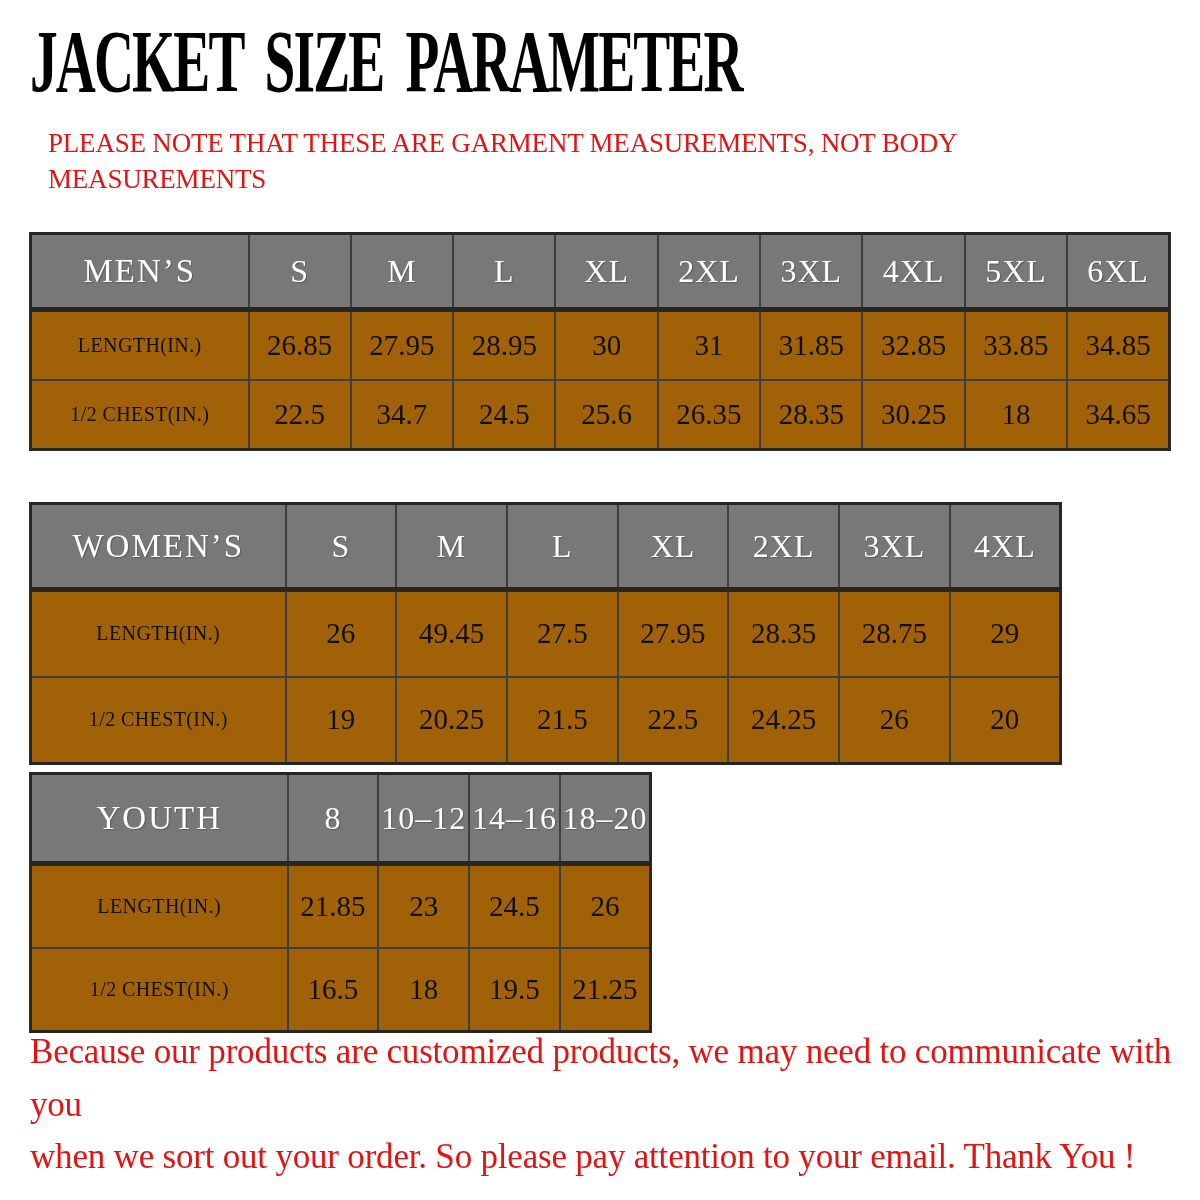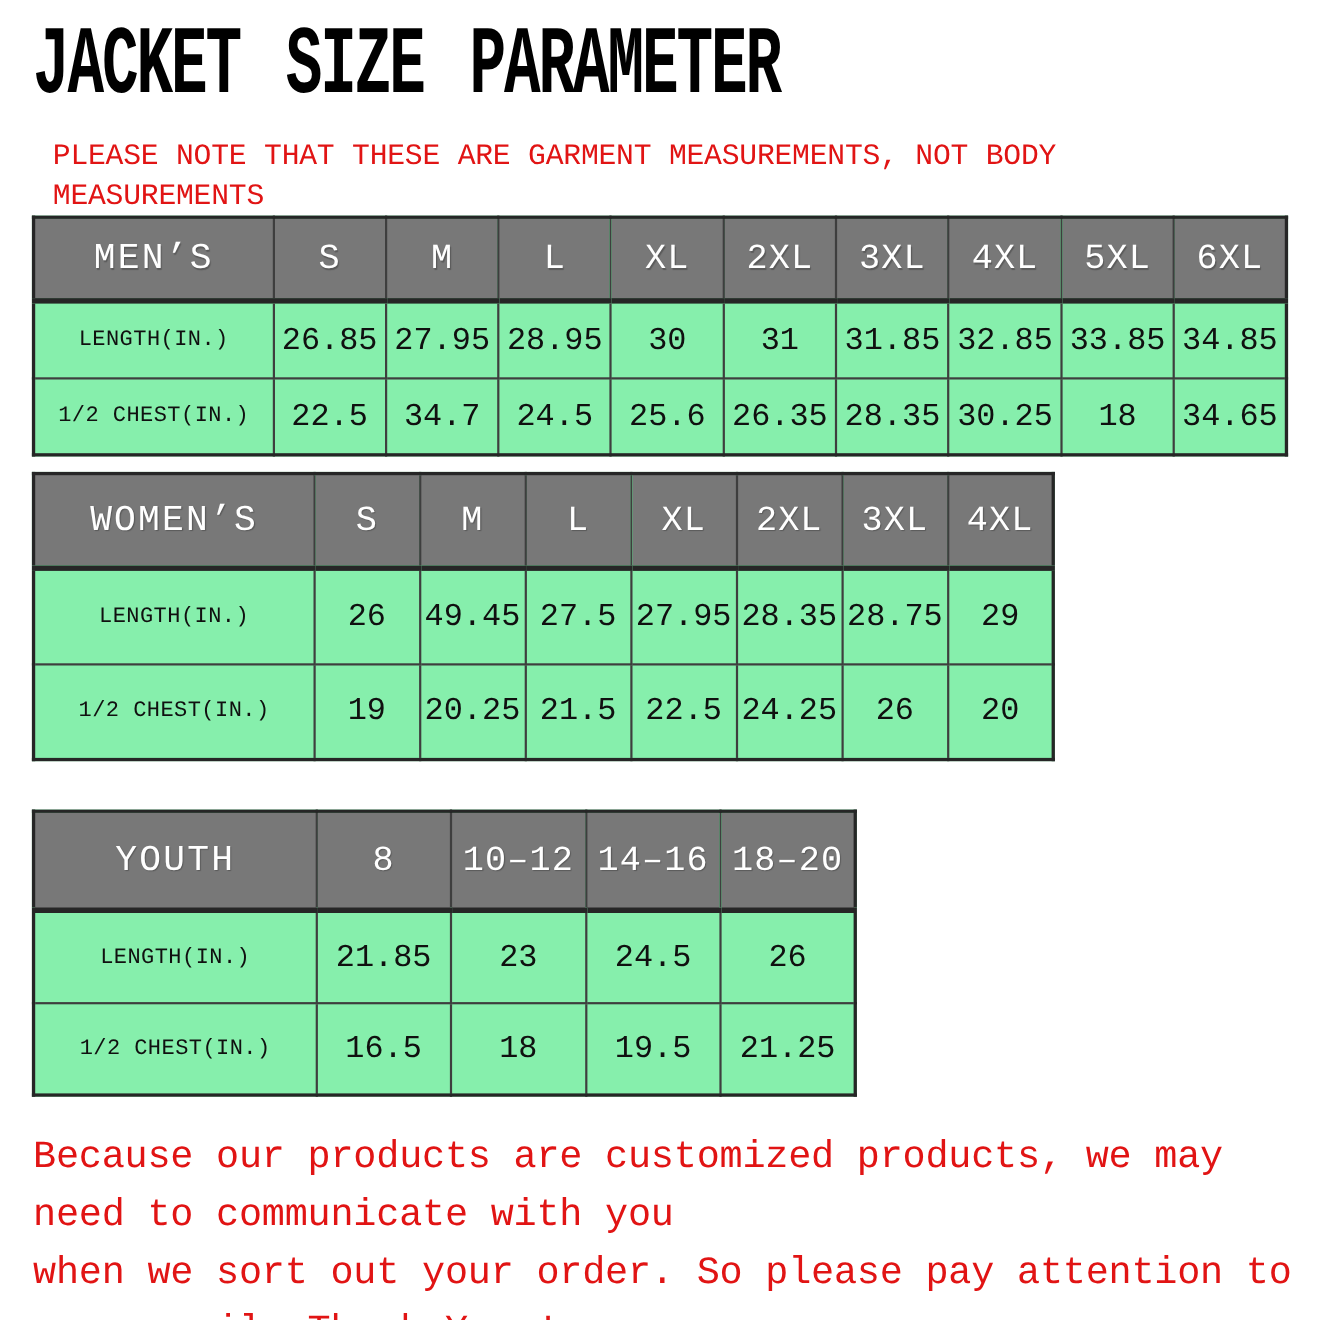--- a/index.html
+++ b/index.html
@@ -6,21 +6,21 @@
     --red: #e11414;
     --gray: #787878;
     --border: #262626;
   }
   html, body { margin: 0; padding: 0; background: #ffffff; }
   .page {
     position: relative;
     width: 1200px;
     height: 1200px;
     background: #ffffff;
-    font-family: Liberation Mono, monospace;
+    font-family: Liberation Serif, serif;
     overflow: hidden;
     color: #000;
   }
 
   .title {
     position: absolute;
     left: 30px;
     top: 16px;
     margin: 0;
     font-size: 88px;
@@ -43,22 +43,23 @@
     line-height: 1.32;
     letter-spacing: -0.2px;
     color: var(--red);
     white-space: pre-line;
   }
 
   table.size-table {
     position: absolute;
     border-collapse: collapse;
     table-layout: fixed;
-    background: #86efac;
+    background: #a16207;
     border: 3px solid var(--border);
+    margin-top: 36px;
   }
   table.size-table th,
   table.size-table td {
     border: 2px solid #3e3e3e;
     text-align: center;
     vertical-align: middle;
     padding: 0;
     overflow: hidden;
   }
   table.size-table thead th {
@@ -81,26 +82,26 @@
   table.size-table td.label {
     font-size: 20px;
     letter-spacing: 0.4px;
   }
 
   #mens   { left: 29px; top: 196px; width: 1142px; }
   #mens   col.c-label { width: 218px; }
   #mens   thead tr { height: 76px; }
   #mens   tbody tr { height: 70px; }
 
-  #womens { left: 29px; top: 429px; width: 930px; }
+  #womens { left: 29px; top: 466px; width: 1033px; }
   #womens col.c-label { width: 255px; }
   #womens thead tr { height: 86px; }
   #womens tbody tr { height: 87px; }
 
-  #youth  { left: 29px; top: 736px; width: 750px; padding-left: 38px; }
+  #youth  { left: 29px; top: 736px; width: 623px; padding-left: 38px; }
   #youth  col.c-label { width: 257px; }
   #youth  thead tr { height: 90px; }
   #youth  tbody tr { height: 84px; }
 
   .footer-paragraph {
     position: absolute;
     left: 30px;
     top: 1026px;
     width: 1170px;
     margin: 0;

